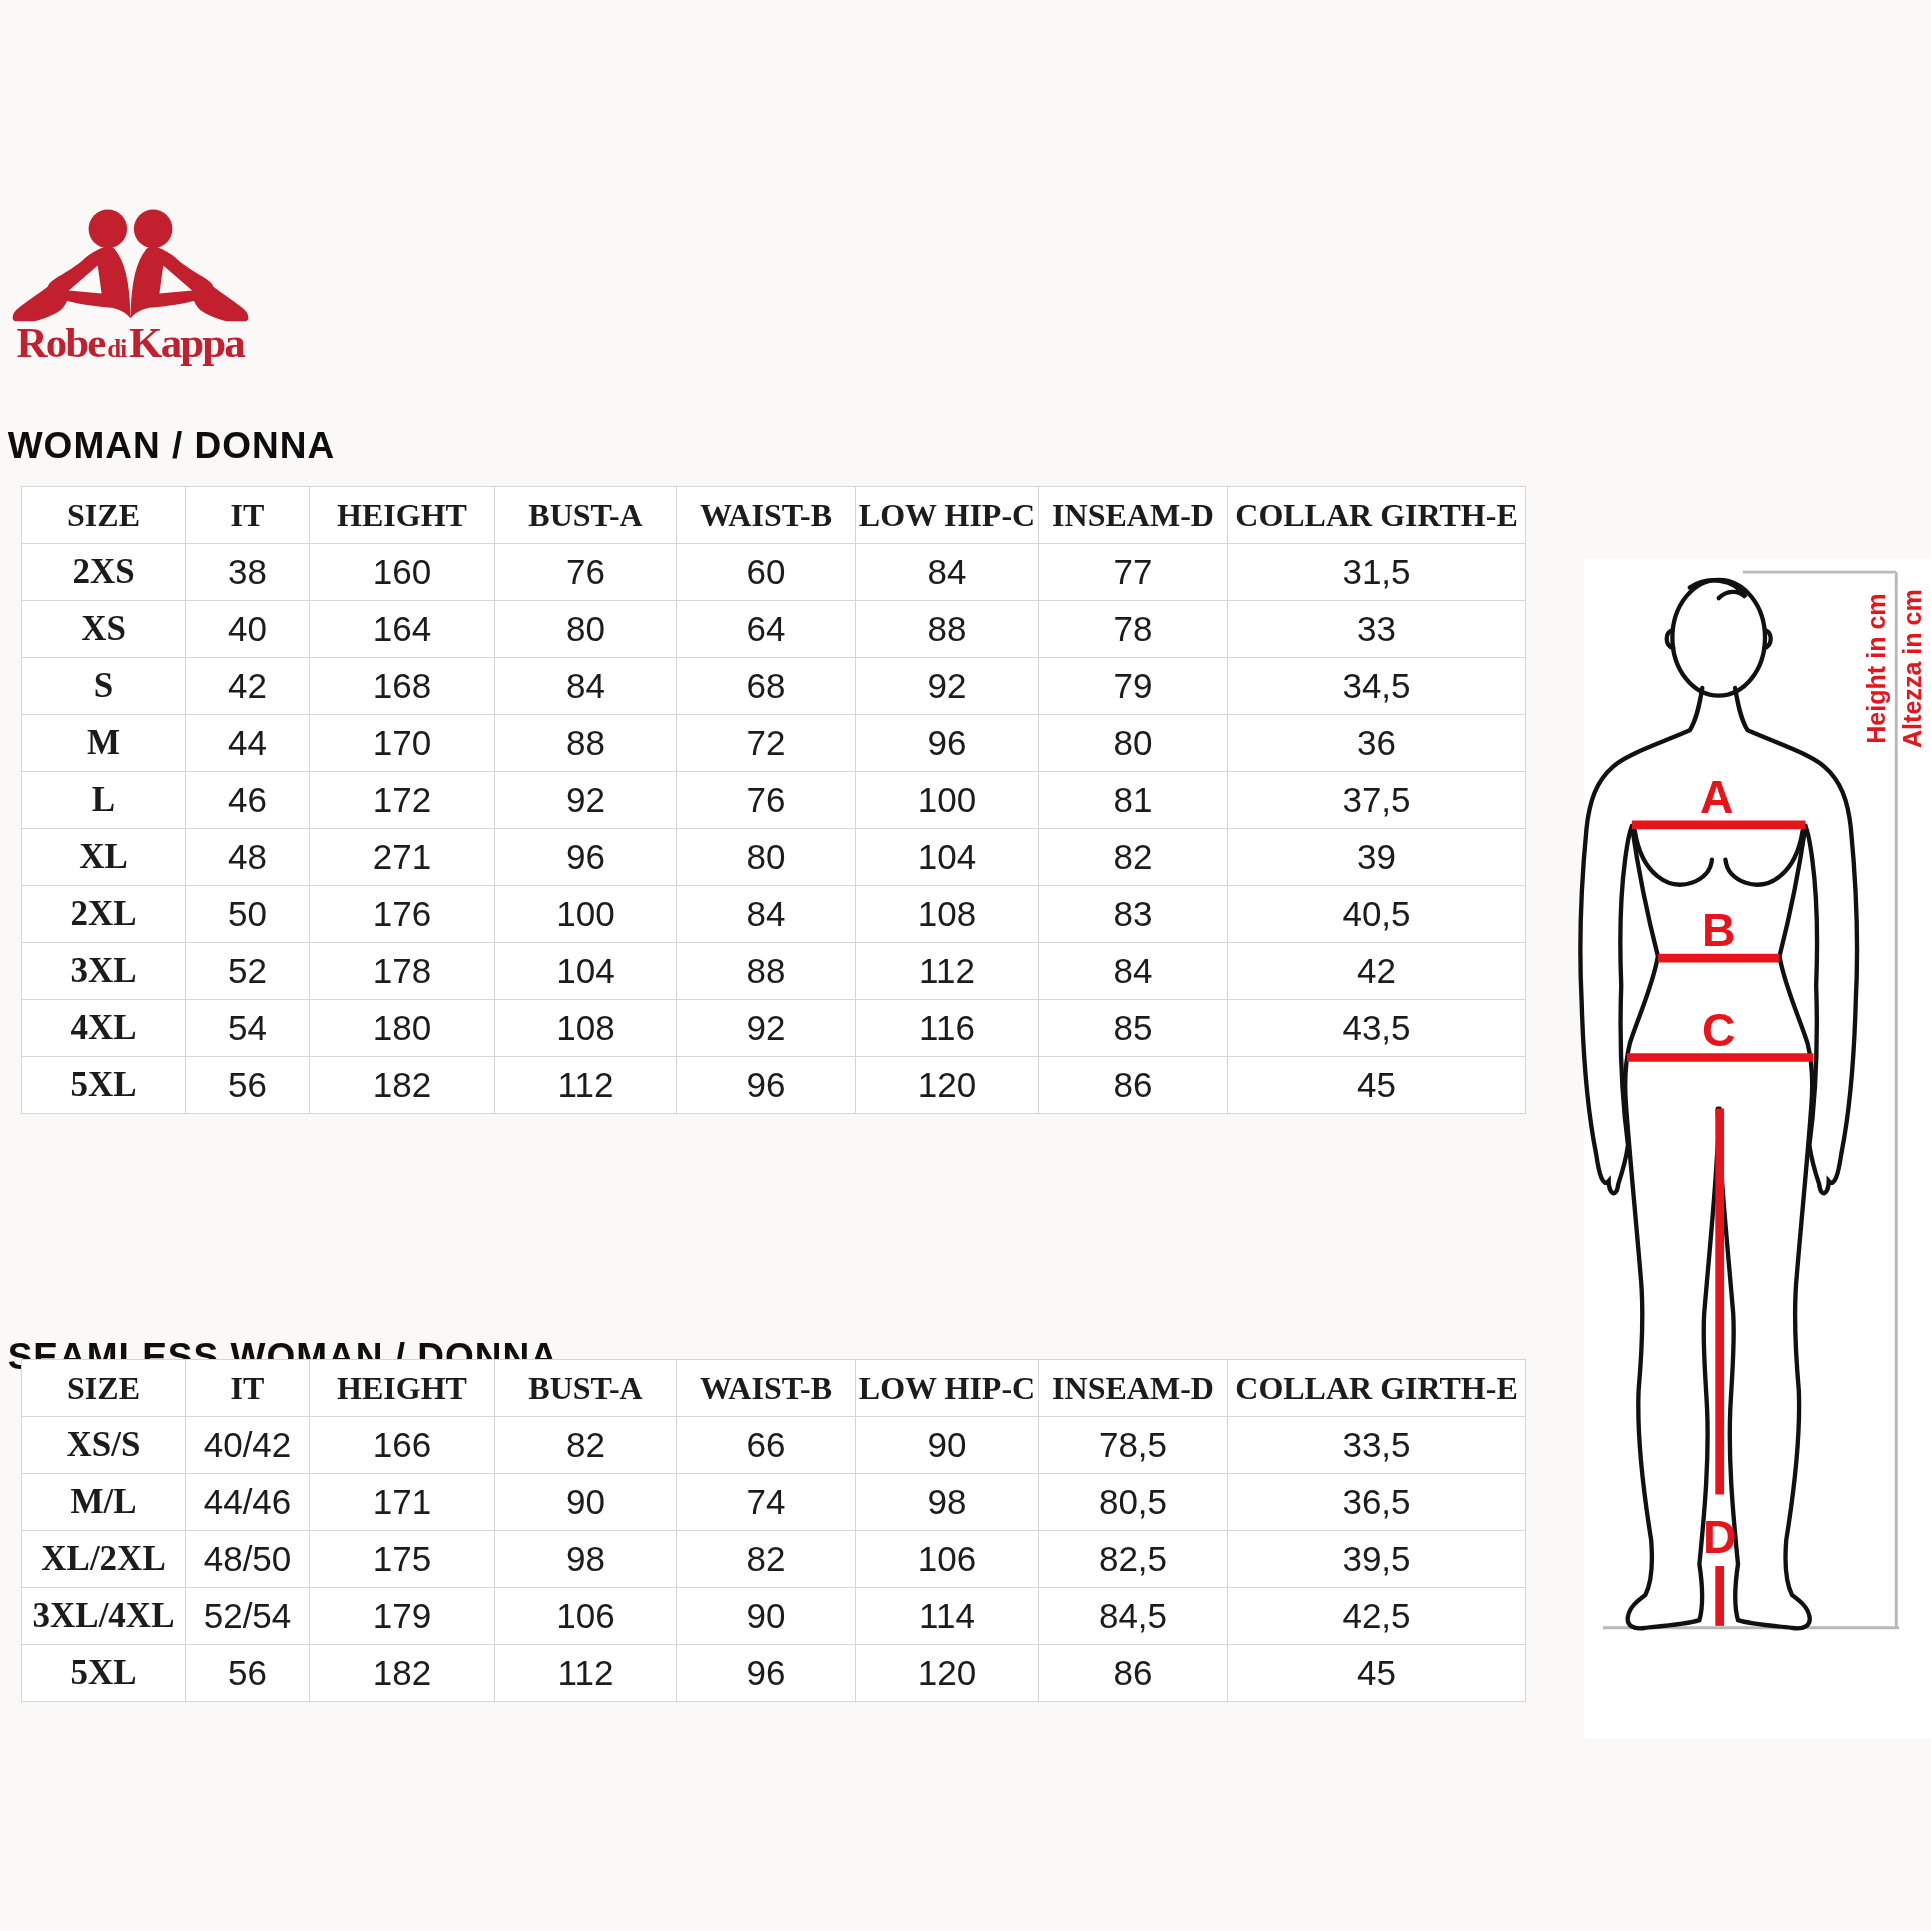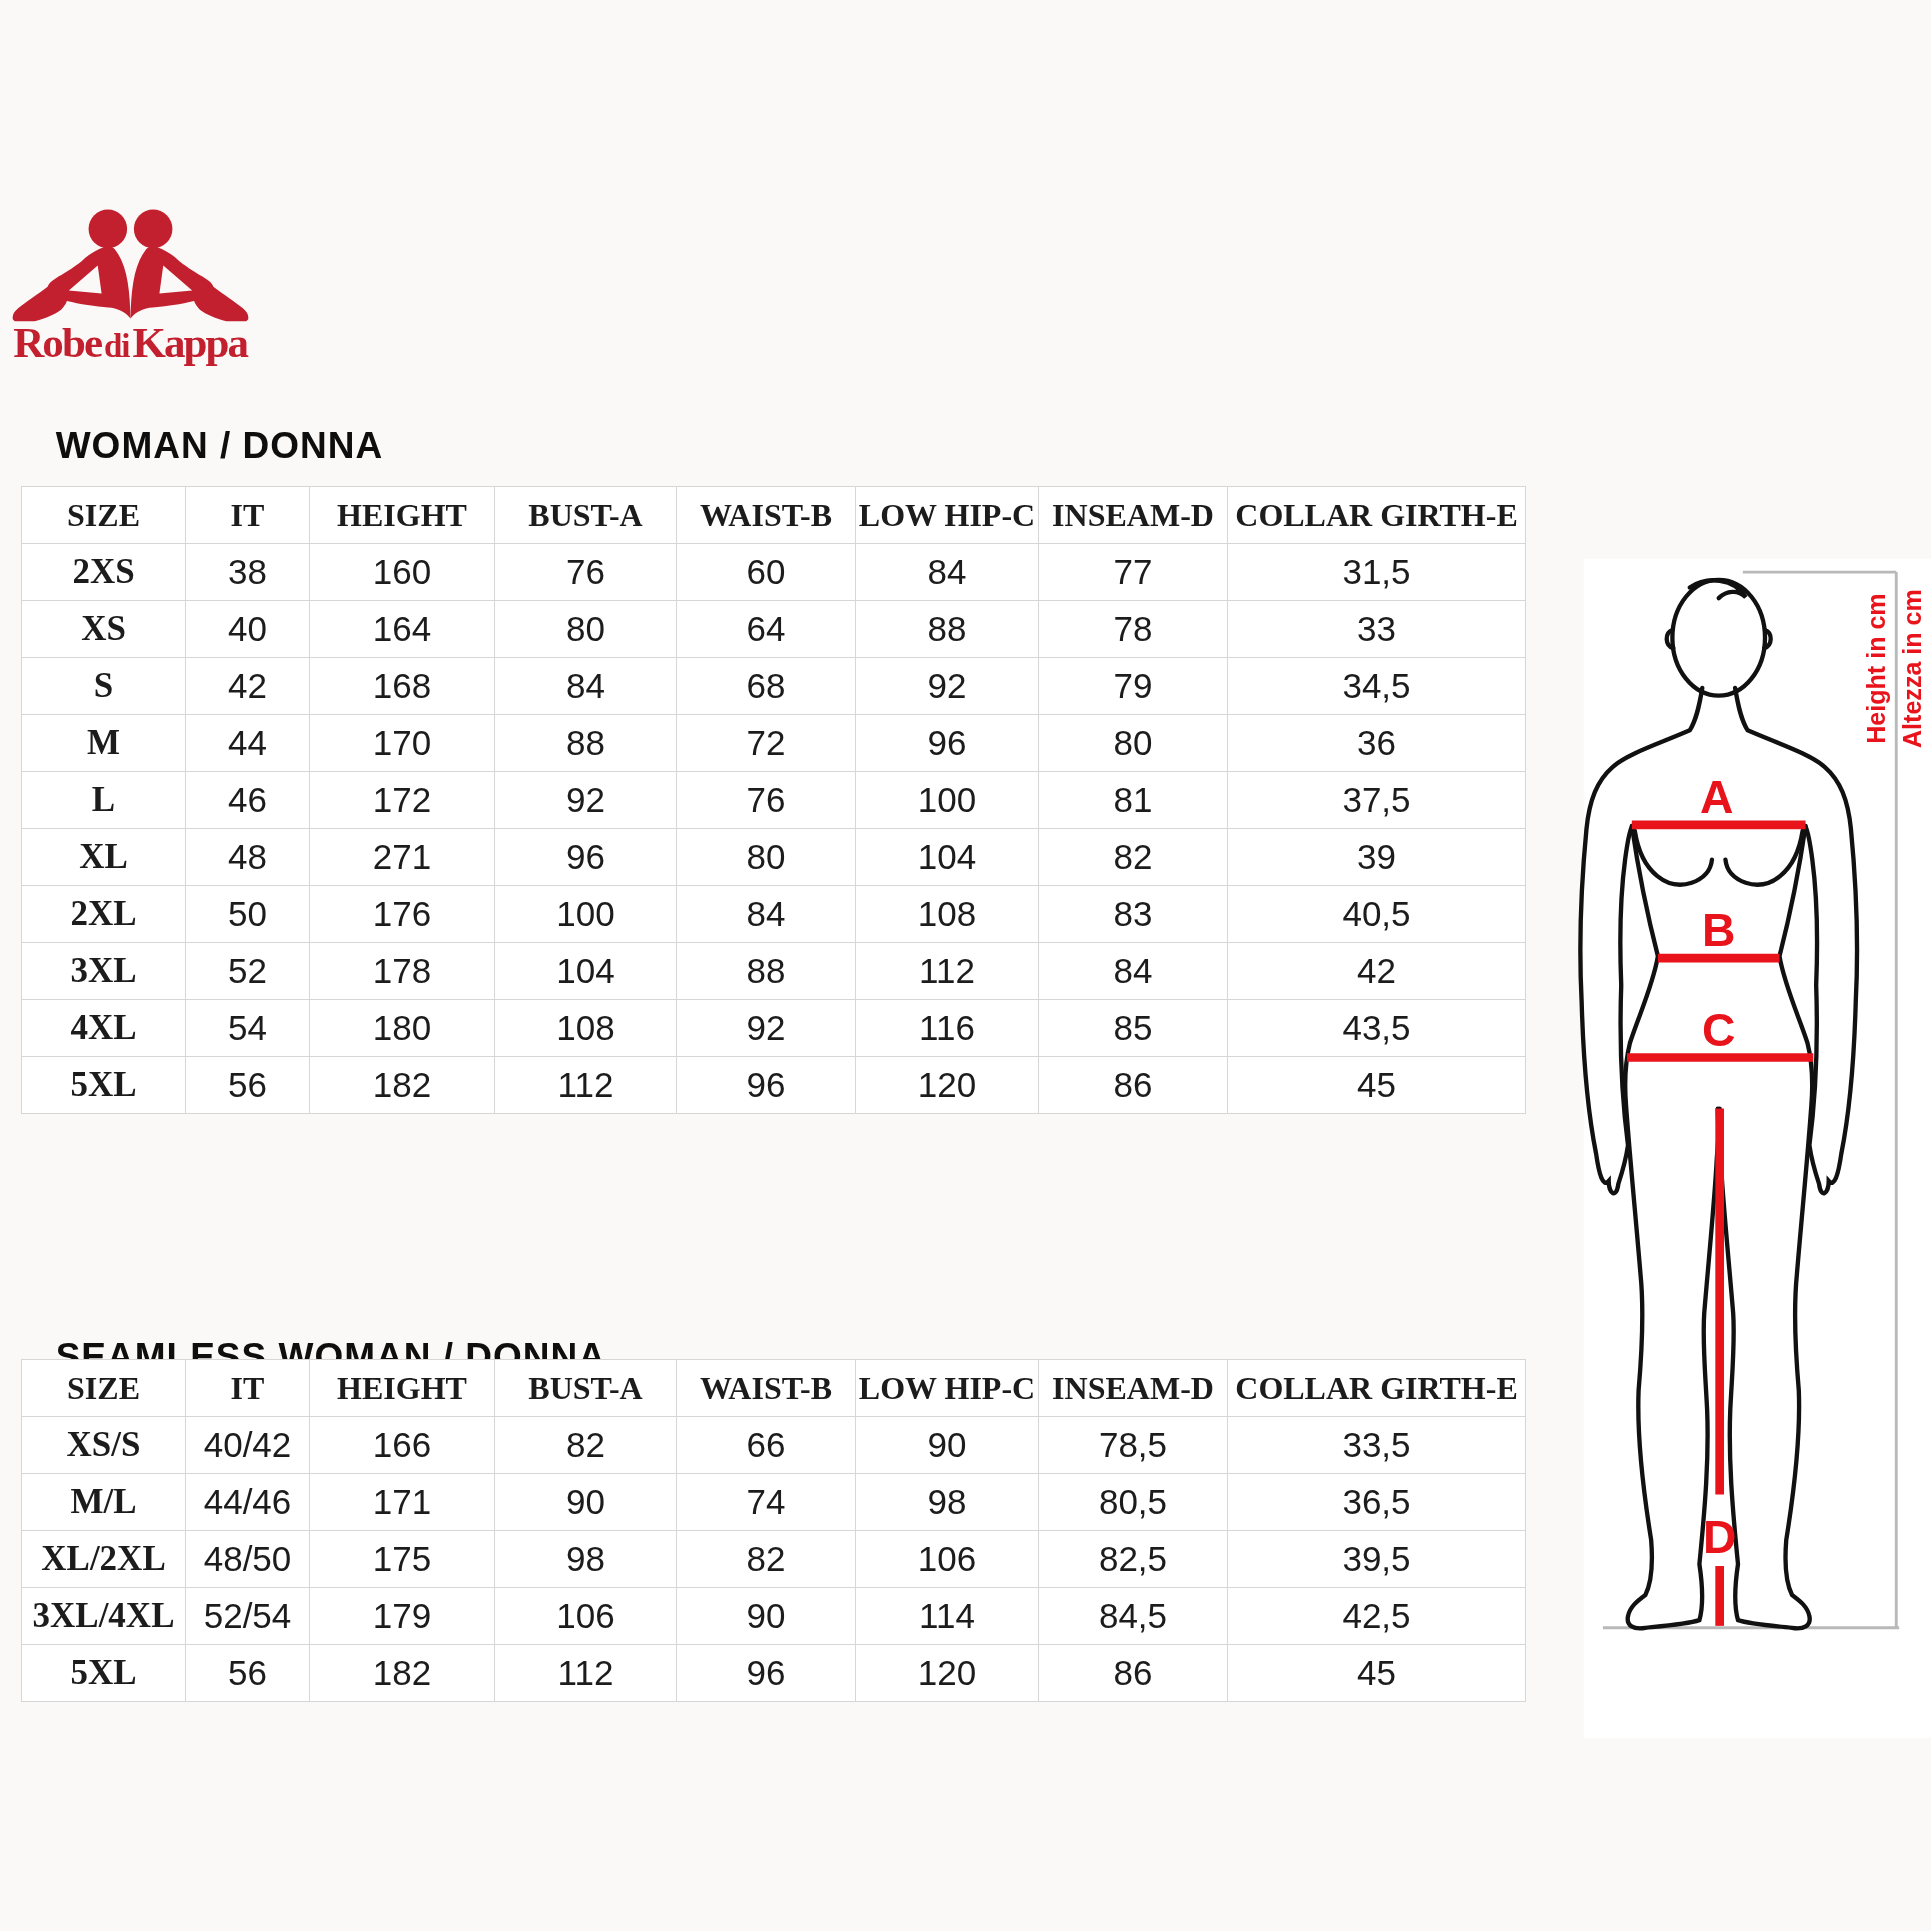--- a/index.html
+++ b/index.html
@@ -16,27 +16,26 @@
   .wordmark{
     font-family:"Liberation Serif", serif;
     font-weight:700;
     font-size:43px;
     letter-spacing:-1.9px;
     color:#c3202f;
     white-space:nowrap;
     line-height:1.0;
     margin-top:-3.9px;
   }
-  .wordmark .di{font-size:33px;letter-spacing:-1px;padding:0 2.9px;}
+  .wordmark .di{font-size:25px;letter-spacing:-1px;padding:0 2.9px;}
   
   .section-title{
     position:absolute;left:7.7px;
     font-size:37px;font-weight:700;letter-spacing:1px;color:#0e0e0e;
     white-space:nowrap;
-    margin-left:48px;
   }
   #title-woman{top:394px;}
   #title-seamless{top:1305px;}
   
   table.size-table{
     position:absolute;left:21px;
     width:1504px;table-layout:fixed;
     border-collapse:collapse;
     background:#ffffff;
   }

